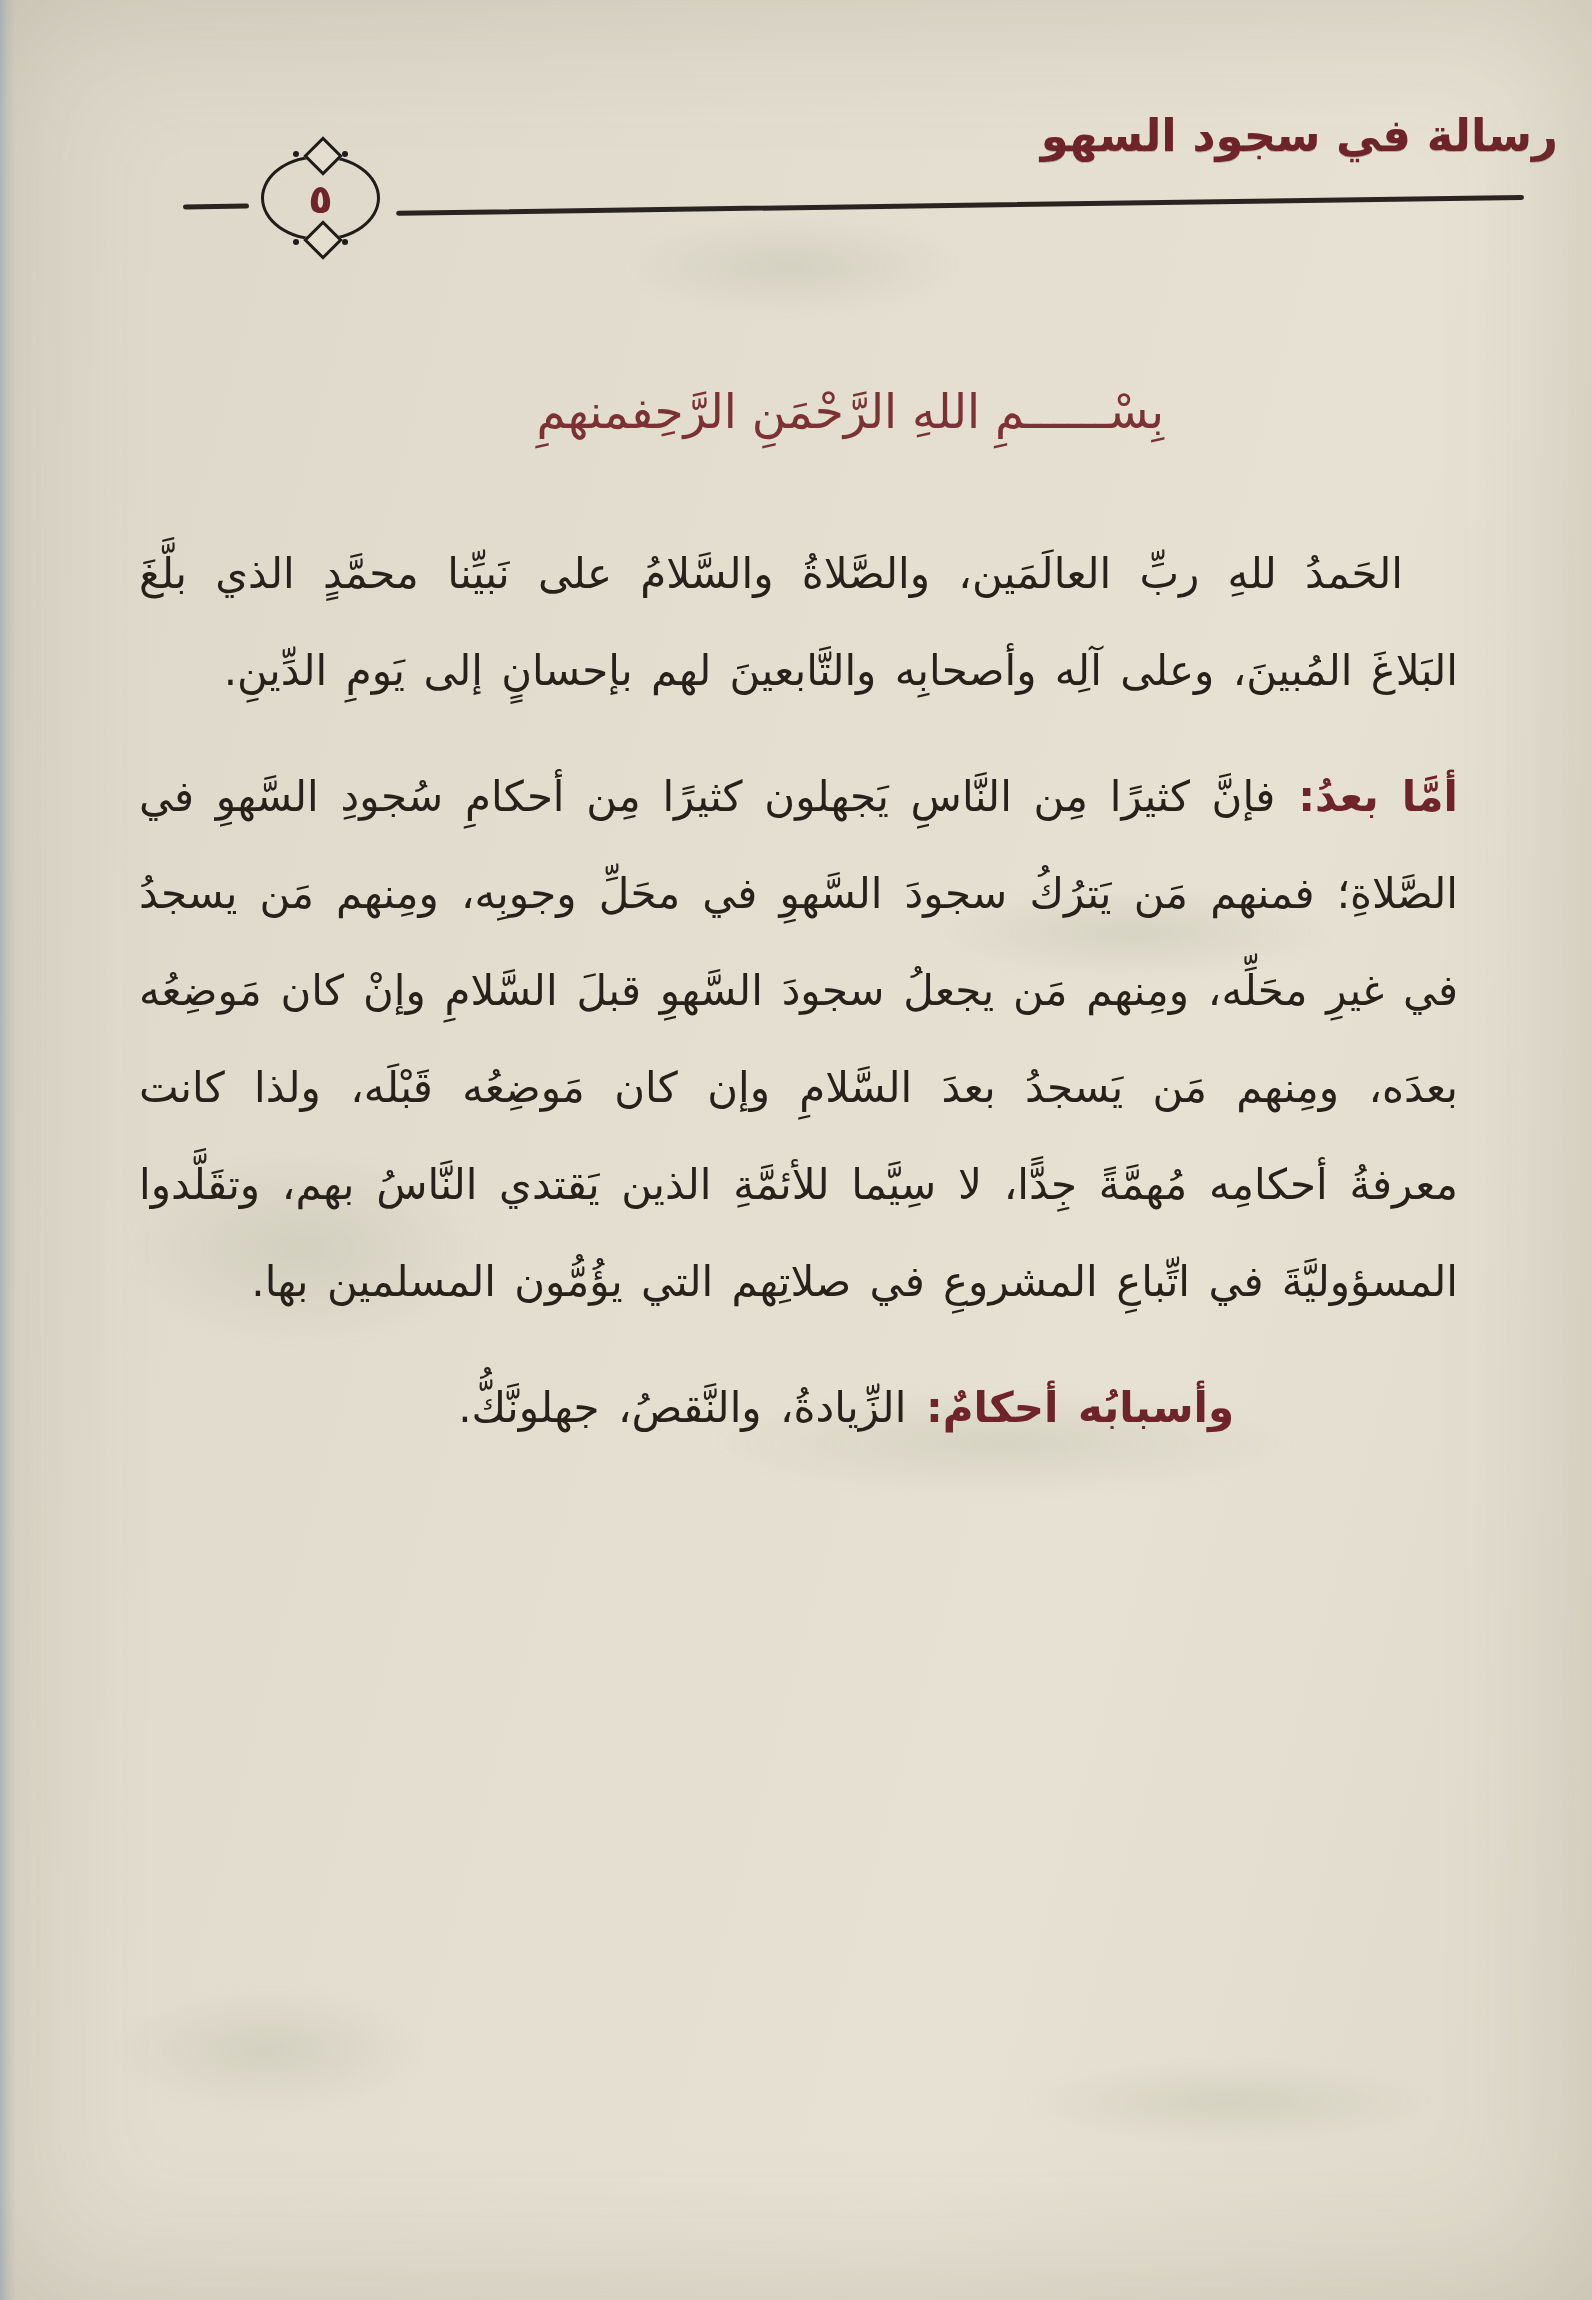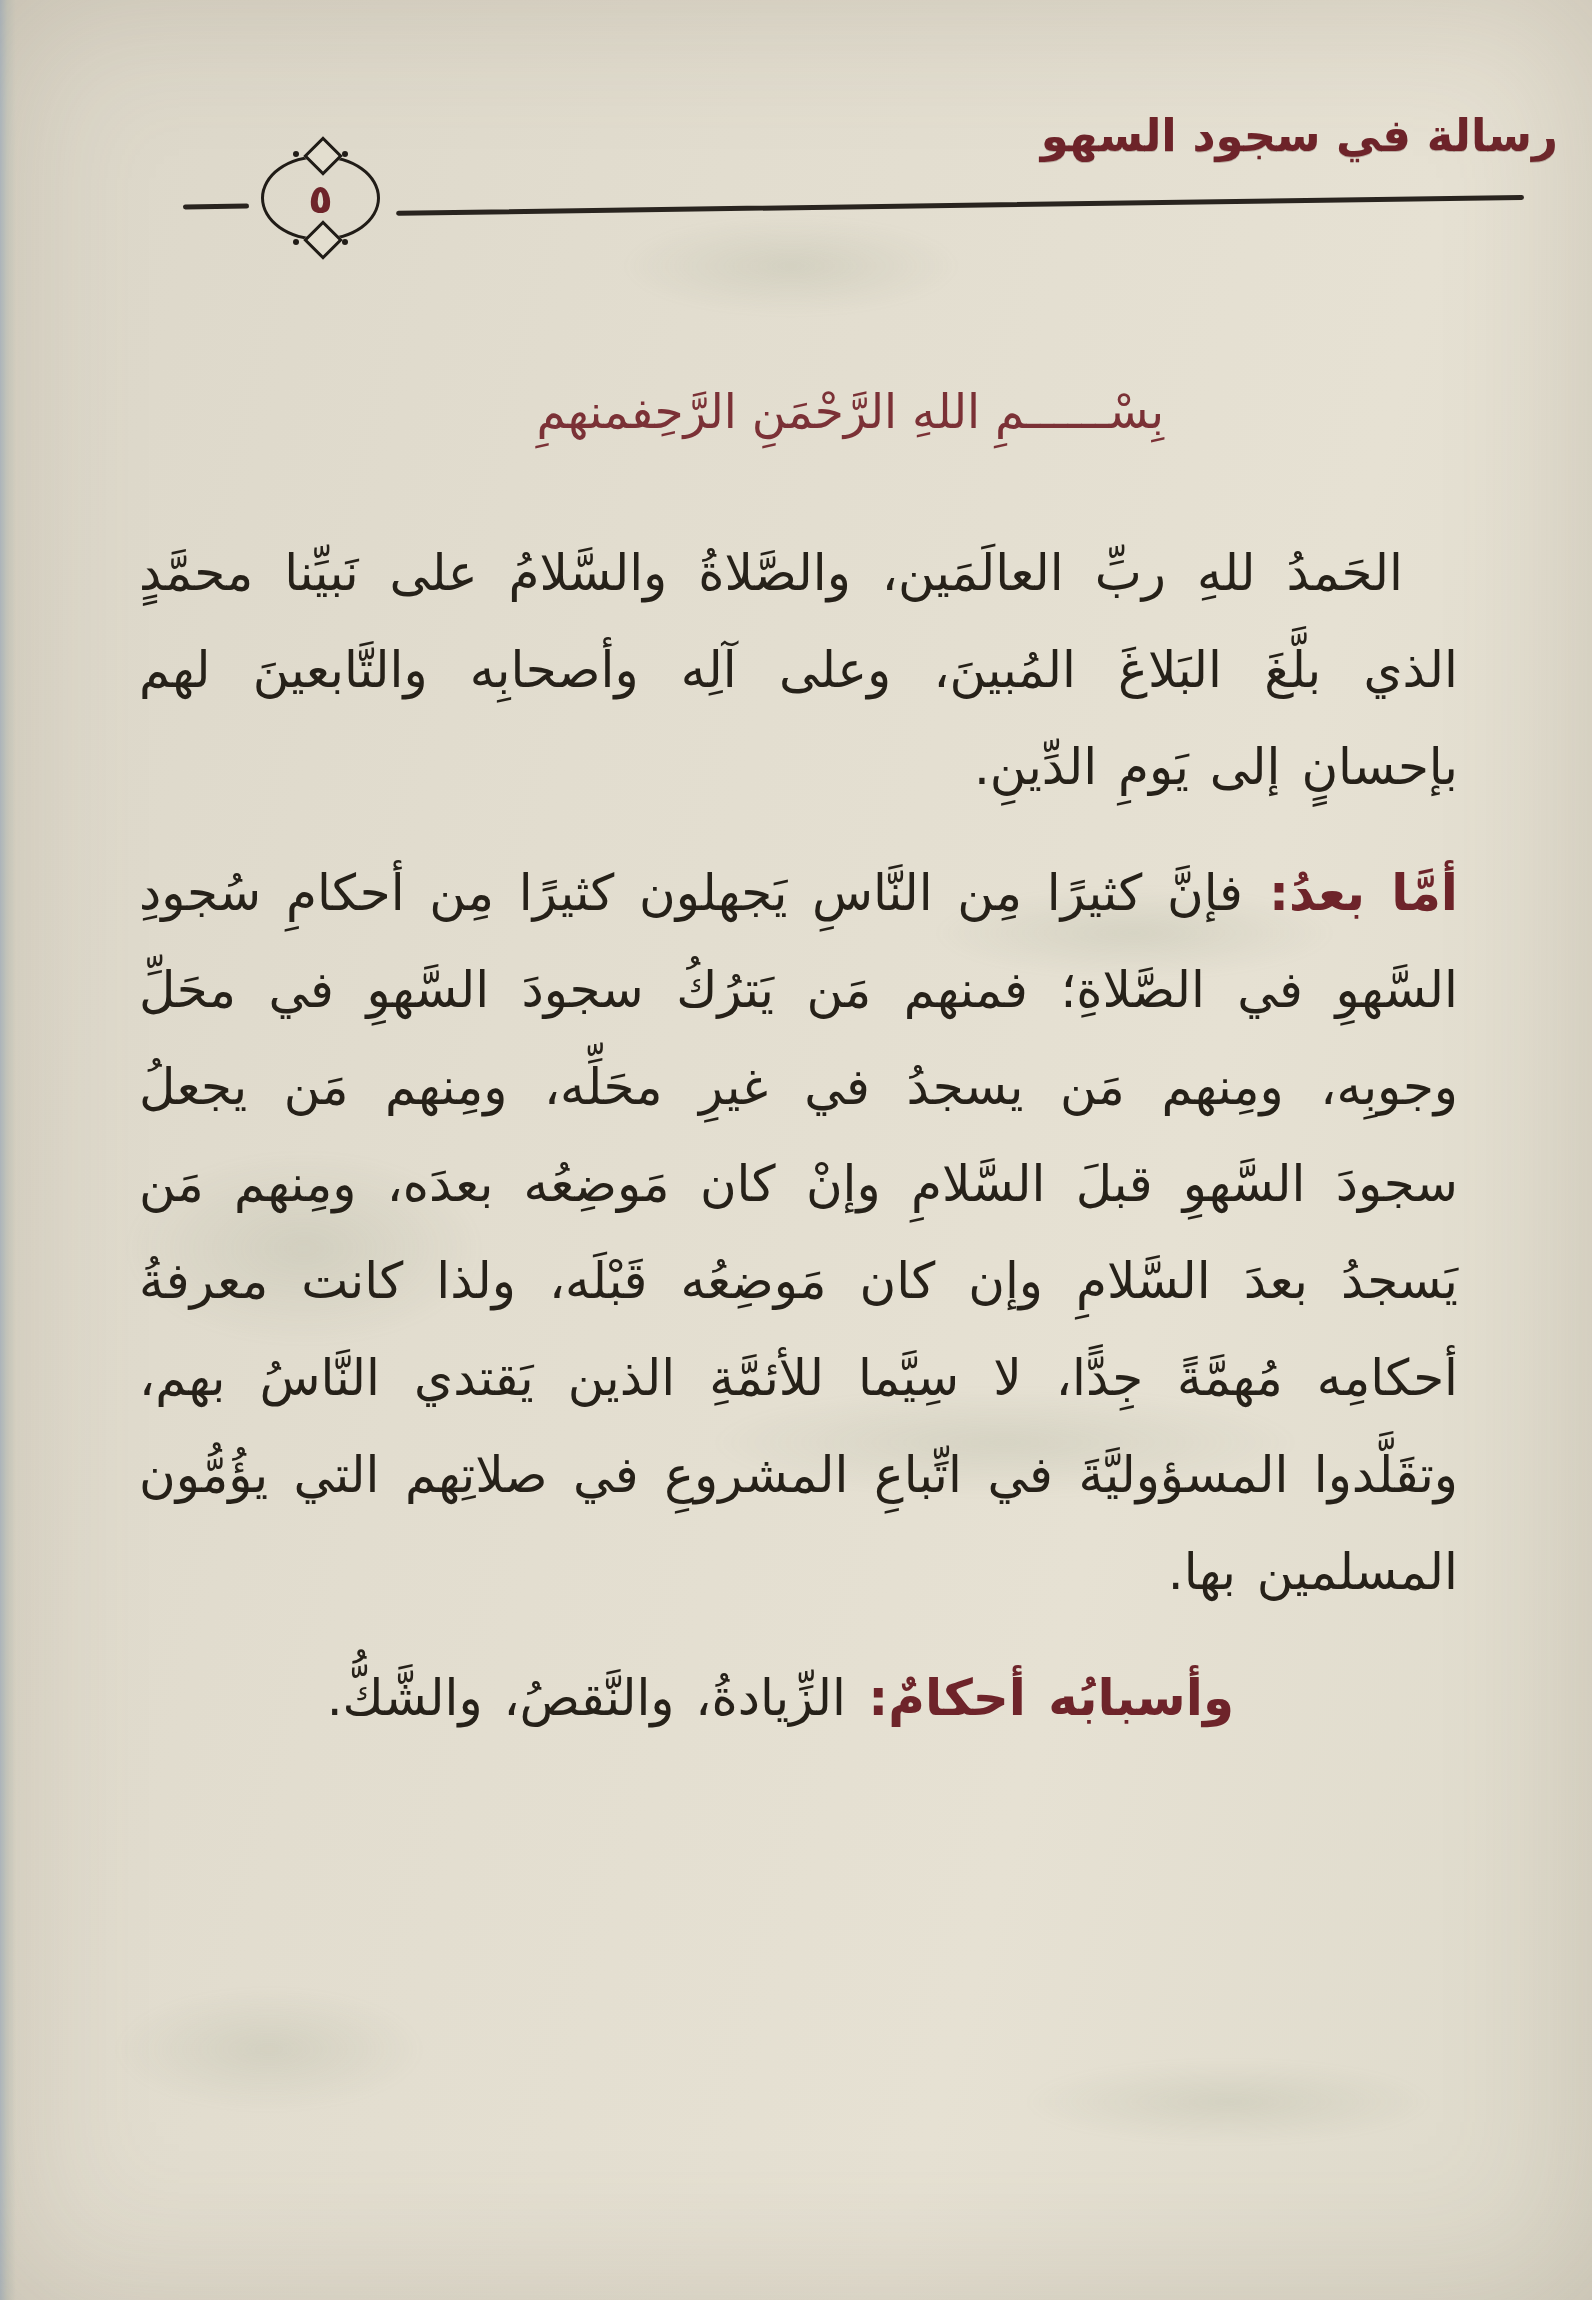--- a/index.html
+++ b/index.html
@@ -68,21 +68,21 @@
     position:absolute;inset:0;display:flex;align-items:center;justify-content:center;
     font-size:40px;color:var(--accent,#6e242a);font-weight:bold;padding-top:2px;
   }
   .basmala{
     position:absolute;top:384px;right:428px;direction:rtl;white-space:nowrap;
     font-size:47px;color:#7b3136;font-weight:normal;
   }
   .body-text{
     position:absolute;top:525px;right:134px;left:139px;
     direction:rtl;text-align:justify;
-    font-size:50px;line-height:97px;word-spacing:5px;
+    font-size:42px;line-height:97px;word-spacing:5px;
     color:var(--ink,#262119);
   }
   .body-text p{margin:0 0 29px 0;}
   .body-text p:last-child{margin-bottom:0;}
   .run.accent{color:var(--accent,#6e242a);font-weight:bold;}
   .run.ink{color:var(--ink,#262119);}
 </style>
 </head>
 <body>
 
@@ -111,18 +111,18 @@
     <span class="dot d-bl"></span>
     <span class="dot d-br"></span>
     <span class="num">٥</span>
   </div>
 
   <div class="basmala">بِسْــــــمِ اللهِ الرَّحْمَنِ الرَّحِفمنهمِ</div>
 
   <main class="body-text">
       <p style="text-indent: 55px;"><span class="run ink">الحَمدُ للهِ ربِّ العالَمَين، والصَّلاةُ والسَّلامُ على نَبيِّنا محمَّدٍ الذي بلَّغَ البَلاغَ المُبينَ، وعلى آلِه وأصحابِه والتَّابعينَ لهم بإحسانٍ إلى يَومِ الدِّينِ.</span></p>
       <p style="text-indent: 0px;"><span class="run accent">أمَّا بعدُ: </span><span class="run ink">فإنَّ كثيرًا مِن النَّاسِ يَجهلون كثيرًا مِن أحكامِ سُجودِ السَّهوِ في الصَّلاةِ؛ فمنهم مَن يَترُكُ سجودَ السَّهوِ في محَلِّ وجوبِه، ومِنهم مَن يسجدُ في غيرِ محَلِّه، ومِنهم مَن يجعلُ سجودَ السَّهوِ قبلَ السَّلامِ وإنْ كان مَوضِعُه بعدَه، ومِنهم مَن يَسجدُ بعدَ السَّلامِ وإن كان مَوضِعُه قَبْلَه، ولذا كانت معرفةُ أحكامِه مُهمَّةً جِدًّا، لا سِيَّما للأئمَّةِ الذين يَقتدي النَّاسُ بهم، وتقَلَّدوا المسؤوليَّةَ في اتِّباعِ المشروعِ في صلاتِهم التي يؤُمُّون المسلمين بها.</span></p>
-      <p style="text-indent: 224px;"><span class="run accent">وأسبابُه أحكامٌ: </span><span class="run ink">الزِّيادةُ، والنَّقصُ، والشَّكُّ.</span></p>
+      <p style="text-indent: 224px;"><span class="run accent">وأسبابُه أحكامٌ: </span><span class="run ink">الزِّيادةُ، والنَّقصُ، جهلونَّكُّ.</span></p>
     </main>
 
   <div class="vignette"></div>
 </div>
 
 
 </body></html>

